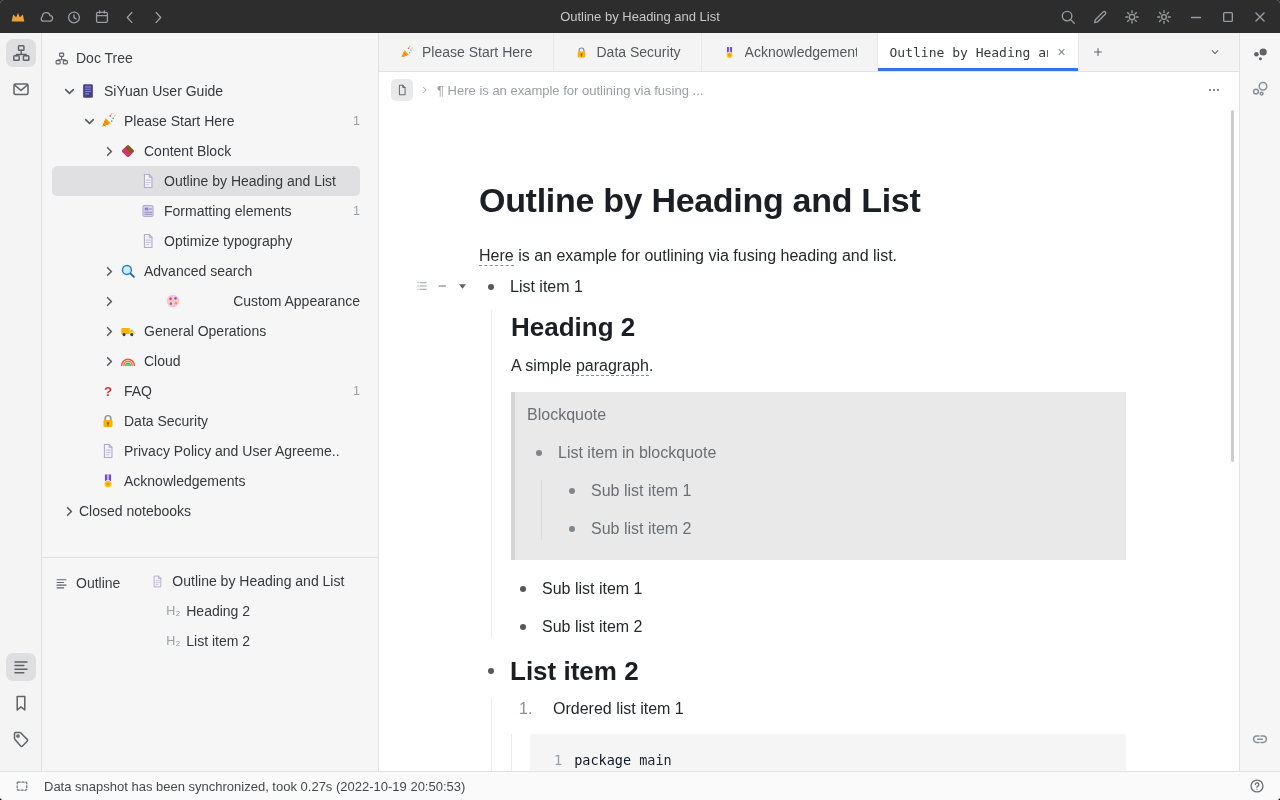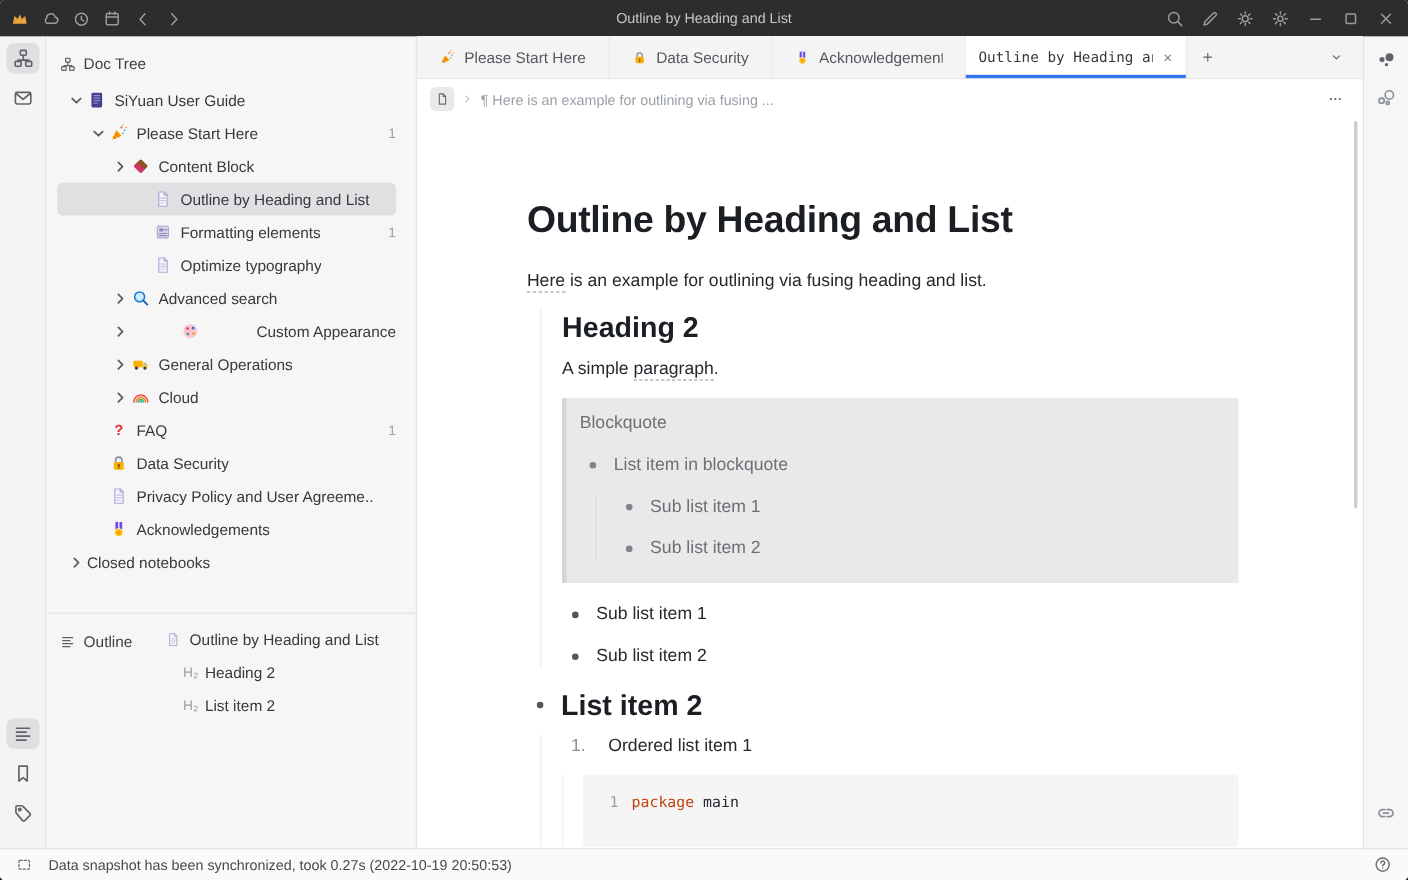--- a/index.html
+++ b/index.html
@@ -71,21 +71,21 @@
   blockquote .children{border-left:1px solid #dcdcdf;margin-left:14px;padding-left:18px;}
   .li.sub{margin:16px 0;}
   .li.sub:first-of-type{margin-top:18px;}
   .h2size{font-size:26px;line-height:34px;font-weight:700;color:#1b1f24;}
   .list-block + .list-block{margin-top:10px;}
   .omark{flex:0 0 34px;color:#8a8f98;padding-left:8px;}
   .li.ol{margin-top:10px;}
   .code-ch{margin-top:14px;border-left:1px solid #ececee;padding-left:18px;}
   .code{margin:0;background:#f5f5f6;border-radius:4px;padding:16px 16px 30px 24px;font-family:"DejaVu Sans Mono",monospace;font-size:13.5px;line-height:20px;color:#24292e;}
   .code .ln{color:#9aa0a6;margin-right:12px;}
-  .code .kw{color:#c2410c;}
+  .code .kw{color:#0f172a;}
   .gutter{position:absolute;left:-64px;top:3px;display:flex;align-items:center;gap:7px;color:#9aa0a6;}
   .gutter .ic{width:14px;height:14px;}
   .gutter .ic.tri{width:11px;height:11px;color:#5f6368;}
   .scroll-thumb{position:absolute;right:5px;top:77px;width:3px;height:352px;background:#c9ccd0;border-radius:2px;}
   
   .rdock{flex:0 0 40px;background:#f6f6f7;border-left:1px solid #e2e2e4;display:flex;flex-direction:column;align-items:center;padding:8px 0 12px;}
   .rdock .dock-chip{margin-bottom:6px;}
   .rdock .spacer{flex:1;}
   .rdock .g1{color:#5f6368;}
   .rdock .g2{color:#8a8f98;}
@@ -585,20 +585,45 @@
               </svg>
             </span>
           </span>
       </div>
 
       <div class="editor">
         <h1>Outline by Heading and List</h1>
         <p class="intro"><span class="ref">Here</span><span> is an example for outlining via fusing heading and list.</span></p>
 
         <div class="list-block">
+          <div class="li">
+            <div class="gutter">
+              <span class="ic" id="gut1">
+                  <svg viewBox="0 0 20 20" fill="none" stroke="currentColor" stroke-width="1.5" stroke-linecap="round" stroke-linejoin="round" xmlns="http://www.w3.org/2000/svg">
+                    <path d="M7.2 5.3h9M7.2 10h9M7.2 14.7h9"></path>
+                    <circle cx="4.3" cy="5.3" r=".9" fill="currentColor" stroke="none"></circle>
+                    <circle cx="4.3" cy="10" r=".9" fill="currentColor" stroke="none"></circle>
+                    <circle cx="4.3" cy="14.7" r=".9" fill="currentColor" stroke="none"></circle>
+                  </svg>
+                </span>
+              <span class="ic" id="gut2">
+                  <svg viewBox="0 0 20 20" fill="none" stroke="currentColor" stroke-width="1.5" stroke-linecap="round" stroke-linejoin="round" xmlns="http://www.w3.org/2000/svg">
+                    <path d="M4.5 10h9" stroke-width="1.8"></path>
+                    <circle cx="4.5" cy="10" r=".5" fill="currentColor" stroke="none"></circle>
+                  </svg>
+                </span>
+              <span class="ic tri" id="gut3">
+                  <svg viewBox="0 0 20 20" fill="none" stroke="currentColor" stroke-width="1.5" stroke-linecap="round" stroke-linejoin="round" xmlns="http://www.w3.org/2000/svg">
+                    <path d="M3.6 5.8h12.8L10 14.2Z" fill="currentColor" stroke="none"></path>
+                  </svg>
+                </span>
+            </div>
+            <span class="bdot"></span>
+            <div class="li-text">List item 1</div>
+          </div>
           <div class="children">
             <h2>Heading 2</h2>
             <p class="para"><span>A simple </span><span class="ref">paragraph</span><span>.</span></p>
             <blockquote>
               <p class="bq-p">Blockquote</p>
               <div class="li">
                   <span class="bdot"></span>
                   <div class="li-text">List item in blockquote</div>
                 </div>
               <div class="children">

